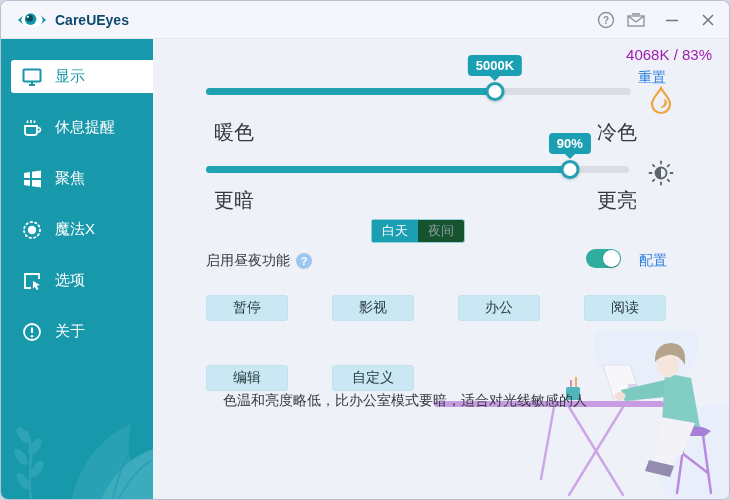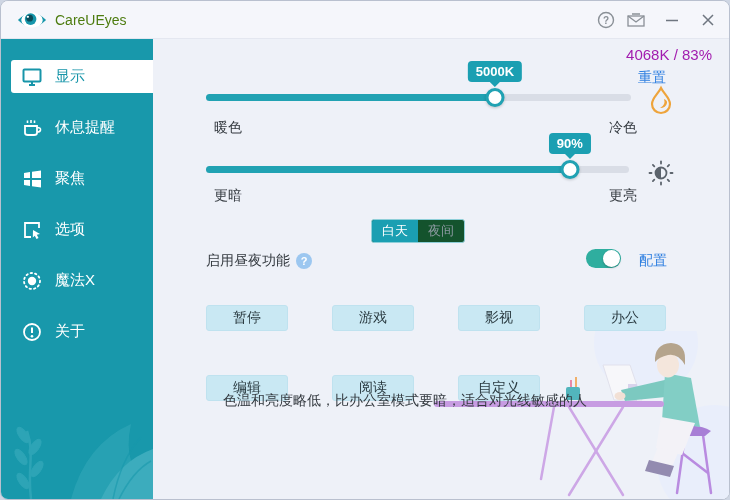--- a/index.html
+++ b/index.html
@@ -2,21 +2,21 @@
 <html><head>
 <meta charset="utf-8">
 <style>
   html,body{margin:0;padding:0;background:#cfd6e4;font-family:"Liberation Sans","DejaVu Sans",sans-serif;}
   .window{position:relative;width:730px;height:500px;margin:0 auto;background:#eef1f8;
           border:1px solid #b9c0cf;border-radius:8px;overflow:hidden;box-sizing:border-box;}
   
   .titlebar{position:absolute;left:0;top:0;width:100%;height:38px;background:#f5f6fb;
             border-bottom:1px solid #e4e7f0;display:flex;align-items:center;box-sizing:border-box;}
   .logo{margin-left:16px;width:30px;height:24px;flex:0 0 auto;}
-  .app-title{margin-left:8px;font-size:14px;font-weight:normal;color:#4d7c0f;}
+  .app-title{margin-left:8px;font-size:14px;font-weight:bold;color:#0c4a6e;}
   .tb-spacer{flex:1;}
   .tb-btn{width:30px;height:26px;display:flex;align-items:center;justify-content:center;color:#6f7680;cursor:pointer;}
   .tb-btn svg{display:block;}
   .tb-gap{width:6px;}
   
   .sidebar{position:absolute;left:0;top:38px;bottom:0;width:170px;background:#1898ab;overflow:hidden;}
   .nav-item{position:relative;height:33px;margin:0 0 18px 10px;display:flex;align-items:center;
             color:#ffffff;font-size:15px;cursor:pointer;border-radius:3px 0 0 3px;}
   .nav-item:first-child{margin-top:21px;}
   .nav-item .nico{width:22px;height:22px;margin-left:10px;margin-right:12px;flex:0 0 auto;}
@@ -30,47 +30,47 @@
   .main{position:absolute;left:152px;top:38px;right:0;bottom:0;background:#eef1f8;}
   .illustration{position:absolute;left:178px;top:292px;width:400px;height:170px;z-index:0;}
   .layer{position:absolute;z-index:1;}
   .hdr-value{right:17px;top:7px;font-size:15px;color:#a21caf;}
   .link{color:#2e7fe0;font-size:14px;cursor:pointer;}
   .reset-link{right:63px;top:30px;}
   .droplet{left:494px;top:46px;width:28px;height:30px;}
   .sun{left:494px;top:120px;width:28px;height:28px;}
   
   .slider{left:53px;width:425px;height:42px;--p:50%;}
-  .slider.s1{top:22px;}
+  .slider.s1{top:16px;}
   .slider.s2{top:94px;width:423px;}
   .track{position:absolute;left:0;right:0;top:33px;height:7px;background:#d9dde6;border-radius:4px;cursor:pointer;}
   .fill{position:absolute;left:0;top:0;height:7px;width:var(--p);background:#21a2b3;border-radius:4px;}
   .thumb{position:absolute;top:27px;left:var(--p);width:13px;height:13px;background:#ffffff;
          border:3px solid #21a2b3;border-radius:50%;transform:translateX(-50%);cursor:grab;box-shadow:0 1px 3px rgba(0,0,0,.2);}
   .tooltip{position:absolute;top:0;left:var(--p);transform:translateX(-50%);background:#1b9fb2;color:#fff;
            font-size:13px;font-weight:bold;padding:3px 8px;border-radius:4px;white-space:nowrap;}
   .tooltip:after{content:"";position:absolute;left:50%;bottom:-5px;transform:translateX(-50%);
                  border:5px solid transparent;border-top-color:#1b9fb2;border-bottom:none;}
-  .sl-labels{left:53px;width:423px;display:flex;justify-content:space-between;font-size:14px;color:#33393f;padding-left:8px;}
+  .sl-labels{left:53px;width:423px;display:flex;justify-content:space-between;font-size:20px;color:#33393f;padding-left:8px;}
   .sl-labels.r1{top:80px;}
   .sl-labels.r2{top:148px;}
   
   .tabs{left:218px;top:180px;display:flex;border:1px solid #8ecfd9;border-radius:3px;overflow:hidden;background:#14532d;}
   .tab{width:46px;height:22px;display:flex;align-items:center;justify-content:center;font-size:13px;color:#8d9aa2;cursor:pointer;}
   .tab.active{background:#1b9fb2;color:#fff;}
   
   .dn-label{left:53px;top:213px;font-size:14px;color:#33393f;display:flex;align-items:center;}
   .help-q{width:16px;height:16px;margin-left:6px;border-radius:50%;background:#9cc7f0;color:#fff;
           font-size:11px;font-weight:bold;display:flex;align-items:center;justify-content:center;cursor:pointer;}
   .toggle{left:433px;top:210px;width:35px;height:19px;background:#2fae9f;border-radius:10px;cursor:pointer;}
   .toggle .knob{position:absolute;right:1px;top:1px;width:17px;height:17px;background:#fff;border-radius:50%;
                 box-shadow:0 1px 2px rgba(0,0,0,.25);}
   .config-link{left:486px;top:213px;}
   
-  .presets{left:53px;top:266px;display:grid;grid-template-columns:repeat(4,82px);grid-auto-rows:26px;
+  .presets{left:53px;top:256px;display:grid;grid-template-columns:repeat(4,82px);grid-auto-rows:26px;
            column-gap:28px;row-gap:14px;gap:44px;}
   .preset{background:#c9e8f3;border:1px solid #bfe2ef;border-radius:3px;font-size:14px;color:#2a3a40;
           display:flex;align-items:center;justify-content:center;cursor:pointer;}
   .preset.active{background:#179fb3;border-color:#0f8ba0;color:#fff;font-weight:bold;box-shadow:0 1px 4px rgba(23,159,179,.5);}
   .description{left:70px;top:353px;font-size:14px;color:#33393f;white-space:nowrap;}
 </style>
 </head>
 <body>
 
 <div class="window">
@@ -141,36 +141,36 @@
             <path class="fl" d="M11,3.7 L20,2.5 L20,10 L11,10 Z"></path>
         <path class="fl" d="M3,12 L9,12 L9,18 L3,17 Z"></path>
             <path class="fl" d="M11,12 L20,12 L20,19.5 L11,18.3 Z"></path>
           </svg>
       </span>
       <span>聚焦</span>
     </div>
     <div class="nav-item">
       <span class="nico">
         <svg viewBox="0 0 22 22">
-            <path class="st" d="M18,9 L18,4 L4,4 L4,18 L10,18" fill="none" stroke-width="1.8"></path>
-        <path class="fl" d="M12,11 L19,15 L15.8,15.8 L17.5,19 L15.5,20 L13.8,16.8 L11.8,18.6 Z"></path>
-          </svg>
-      </span>
-      <span>选项</span>
-    </div>
-    <div class="nav-item">
-      <span class="nico">
-        <svg viewBox="0 0 22 22">
             <circle class="fl" cx="11" cy="11" r="4.2"></circle>
         <g class="st" stroke-width="1.8" stroke-linecap="round" stroke-dasharray="1.5 3">
           <circle cx="11" cy="11" r="8" fill="none"></circle>
             </g>
           </svg>
       </span>
       <span>魔法X</span>
+    </div>
+    <div class="nav-item">
+      <span class="nico">
+        <svg viewBox="0 0 22 22">
+            <path class="st" d="M18,9 L18,4 L4,4 L4,18 L10,18" fill="none" stroke-width="1.8"></path>
+        <path class="fl" d="M12,11 L19,15 L15.8,15.8 L17.5,19 L15.5,20 L13.8,16.8 L11.8,18.6 Z"></path>
+          </svg>
+      </span>
+      <span>选项</span>
     </div>
     <div class="nav-item">
       <span class="nico">
         <svg viewBox="0 0 22 22">
             <circle class="st" cx="11" cy="11" r="8" fill="none" stroke-width="1.8"></circle>
         <path class="st" d="M11,6.5 L11,12" stroke-width="2"></path>
             <circle class="fl" cx="11" cy="15.2" r="1.3"></circle>
           </svg>
       </span>
       <span>关于</span>
@@ -284,24 +284,23 @@
       <span>启用昼夜功能</span>
       <span class="help-q">?</span>
     </div>
     <div class="layer toggle">
       <div class="knob"></div>
     </div>
     <div class="layer config-link link">配置</div>
 
     <div class="layer presets">
       <div class="preset">暂停</div>
-      <div class="preset">游戏</div>
       <div class="preset">影视</div>
       <div class="preset">办公</div>
+      <div class="preset">阅读</div>
       <div class="preset">编辑</div>
-      <div class="preset">阅读</div>
       <div class="preset">自定义</div>
     </div>
 
     <div class="layer description">色温和亮度略低，比办公室模式要暗，适合对光线敏感的人</div>
 
   </div>
 </div>
 
 </body></html>

